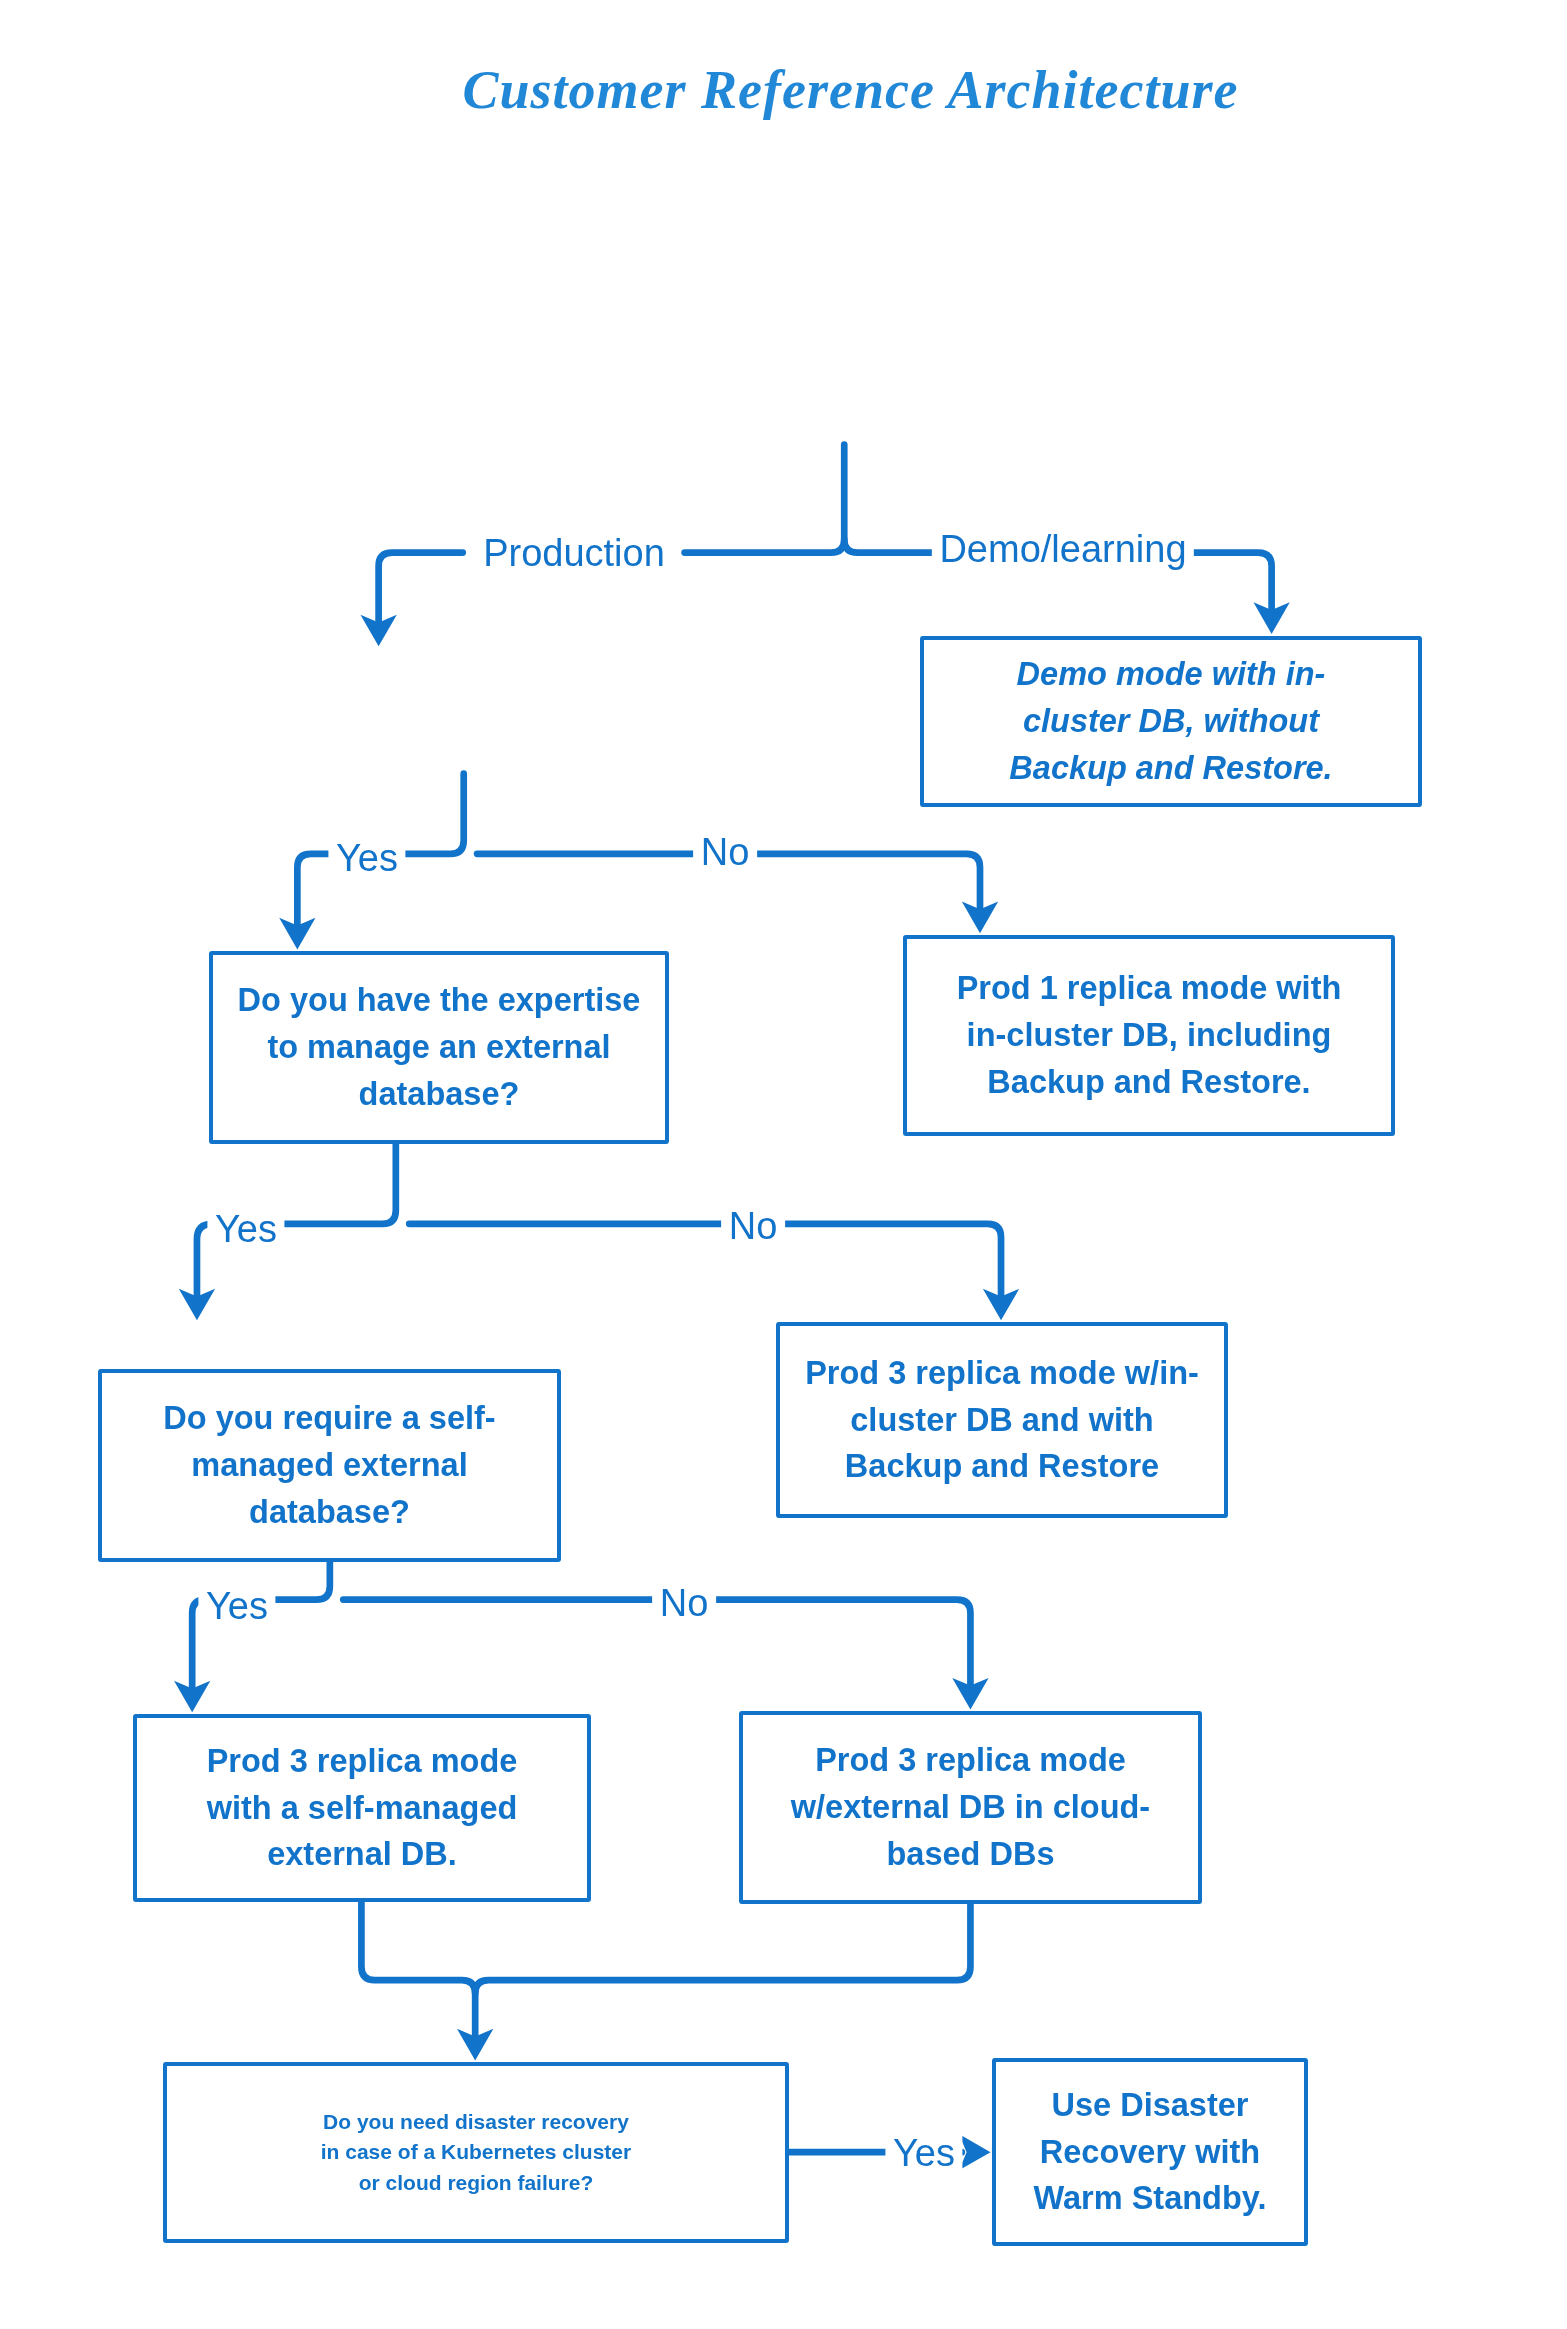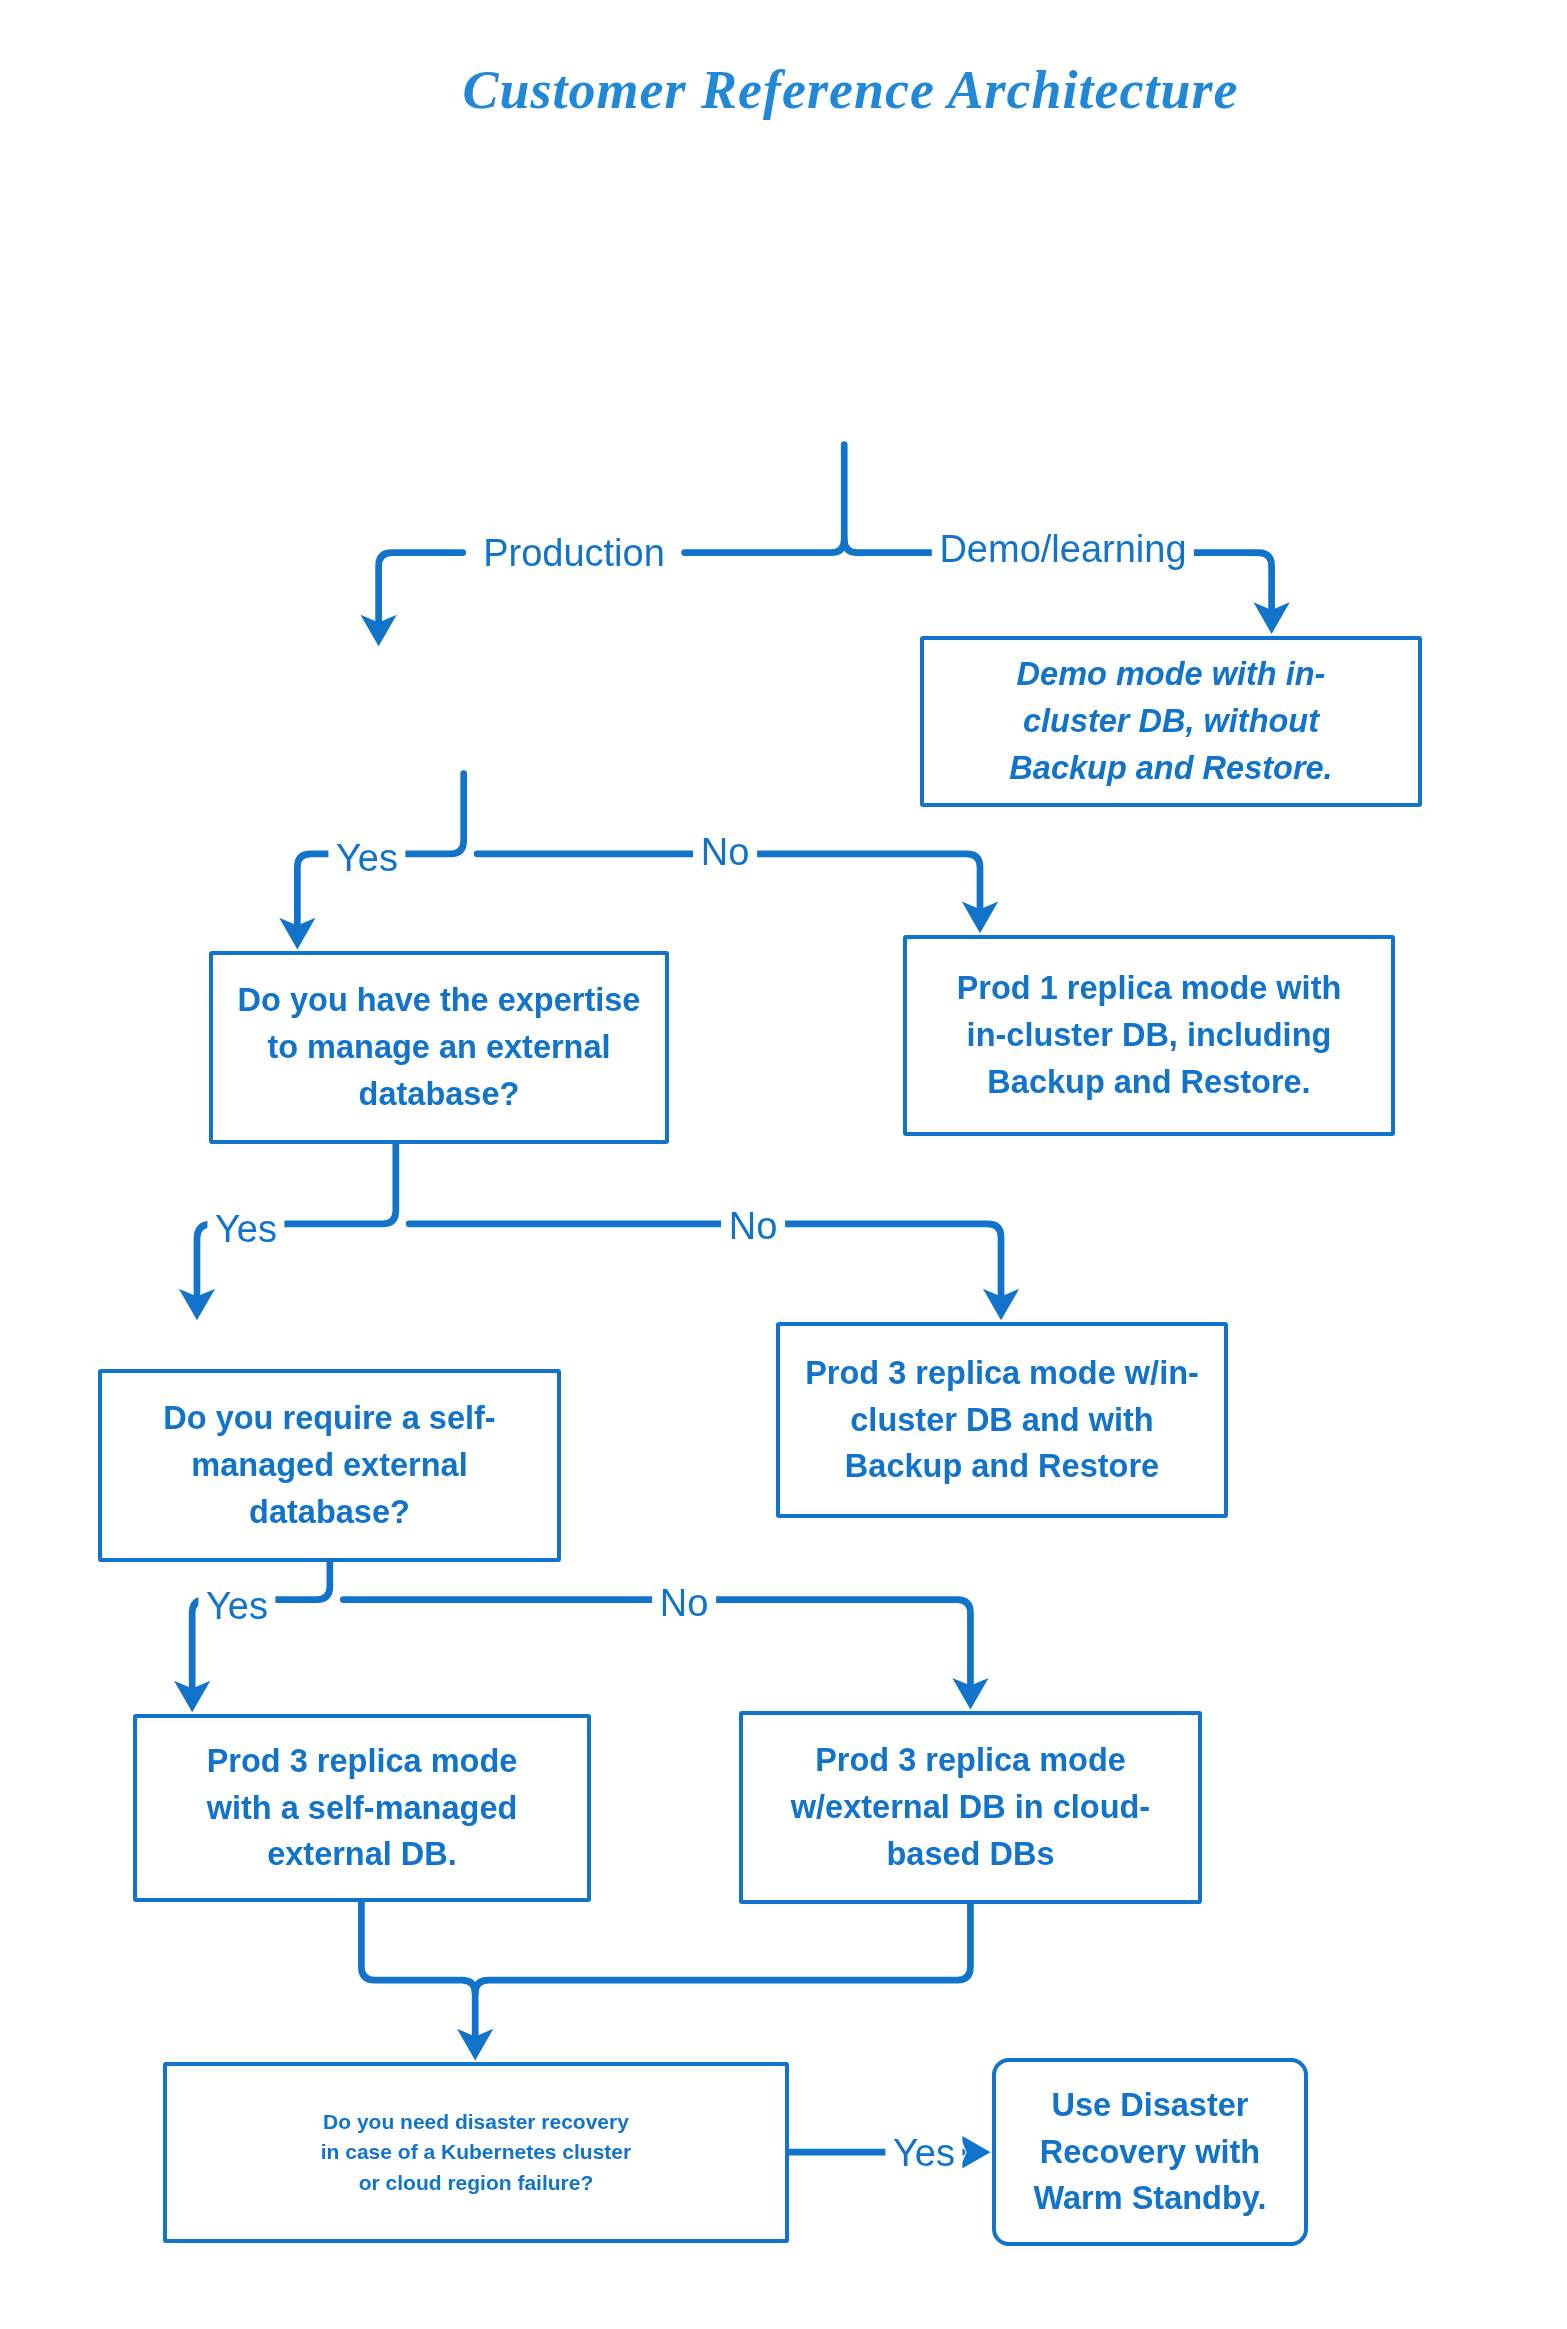--- a/index.html
+++ b/index.html
@@ -61,21 +61,21 @@
   #node-root        { left:  615px; top:  253px; width: 459px; height: 191px; }
   #node-ha          { left:  295px; top:  648px; width: 337px; height: 125px; }
   #node-demo        { left:  920px; top:  636px; width: 502px; height: 171px; font-style: italic; }
   #node-expertise   { left:  165px; top:  951px; width: 460px; height: 193px; margin-left: 44px; }
   #node-prod1       { left:  903px; top:  935px; width: 492px; height: 201px; }
   #node-selfmanaged { left:  98px; top: 1322px; width: 463px; height: 193px; margin-top: 47px; }
   #node-prod3in     { left:  776px; top: 1322px; width: 452px; height: 196px; }
   #node-prod3self   { left:  133px; top: 1714px; width: 458px; height: 188px; }
   #node-prod3cloud  { left:  739px; top: 1711px; width: 463px; height: 193px; }
   #node-dr          { left:  163px; top: 2062px; width: 626px; height: 181px; font-size: 21px; }
-  #node-usedr       { left: 992px; top: 2058px; width: 316px; height: 188px; border-radius: 17px; }
+  #node-usedr       { left: 992px; top: 2058px; width: 316px; height: 188px; }
   
   #label-production   { left:  574px; top:  553px; }
   #label-demolearning { left: 1063px; top:  549px; }
   #label-ha-yes       { left:  367px; top:  858px; }
   #label-ha-no        { left:  725px; top:  852px; }
   #label-exp-yes      { left:  246px; top: 1229px; }
   #label-exp-no       { left:  753px; top: 1226px; }
   #label-sm-yes       { left:  237px; top: 1606px; }
   #label-sm-no        { left:  684px; top: 1603px; }
   #label-dr-yes       { left:  924px; top: 2153px; }

